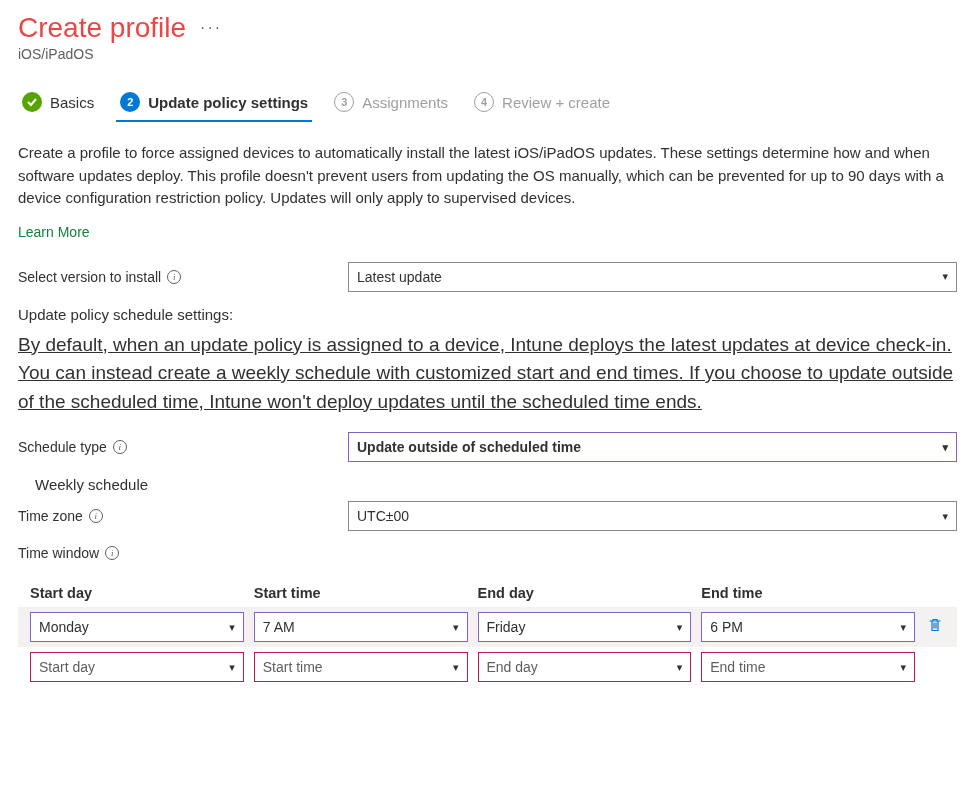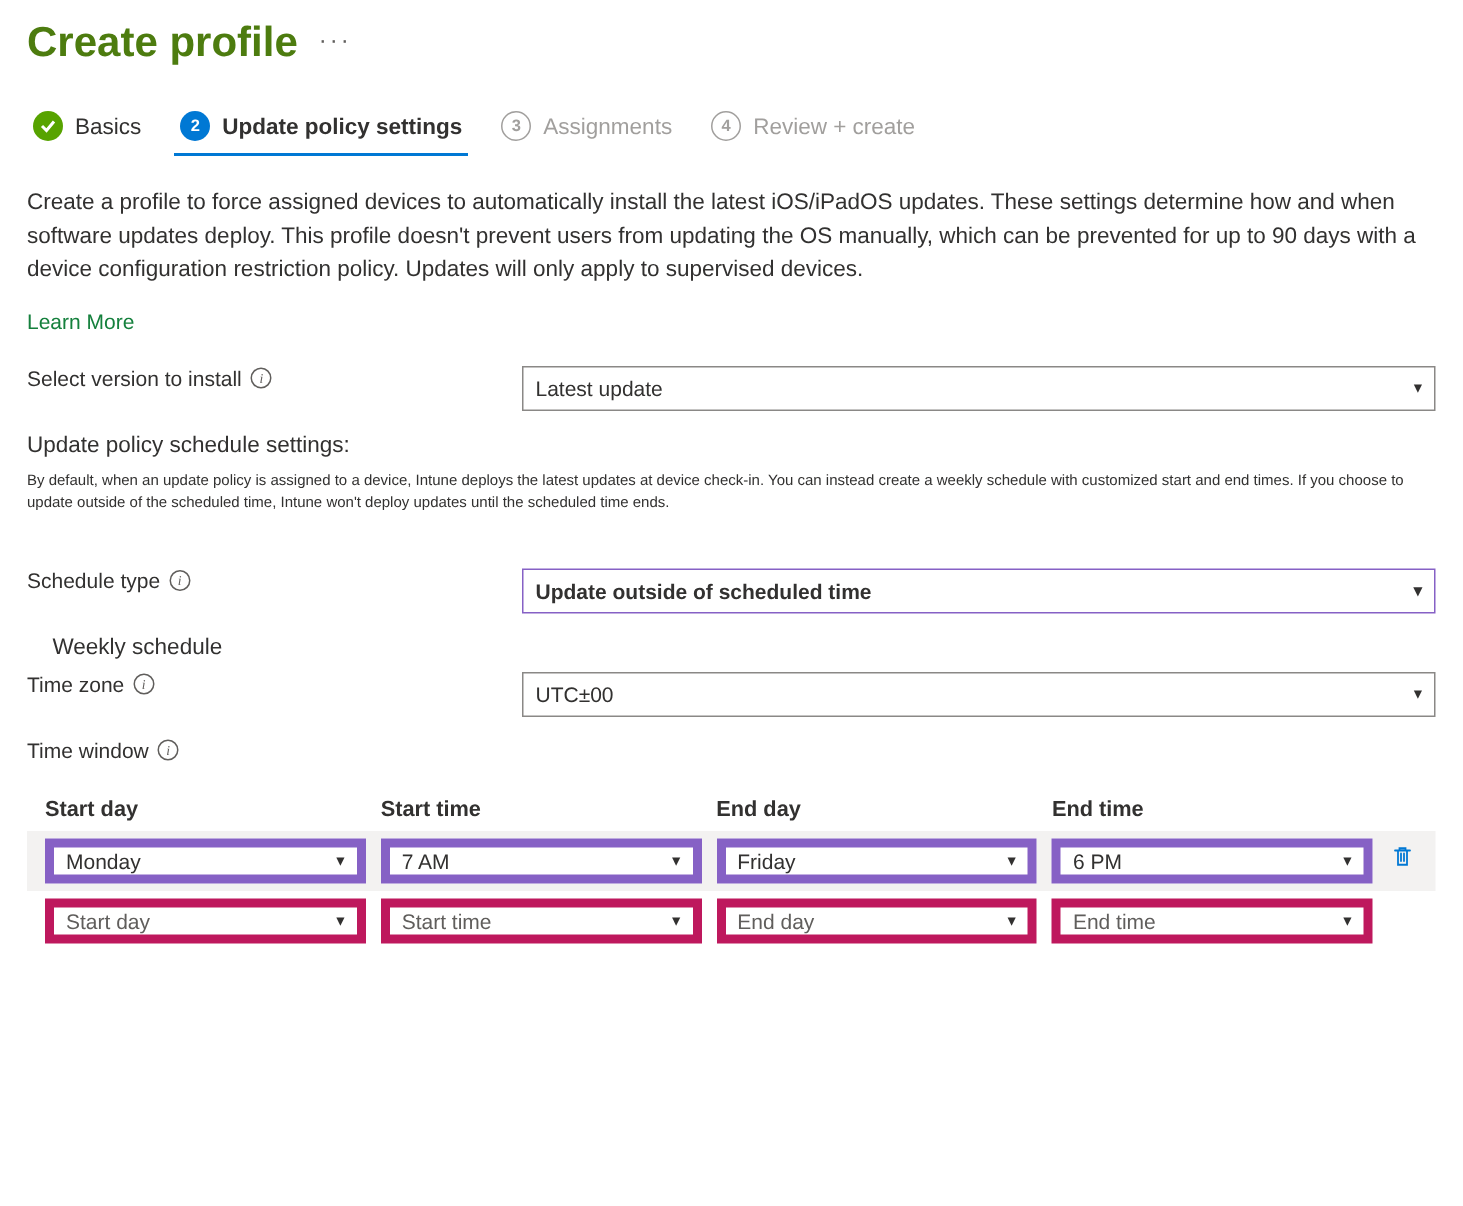--- a/index.html
+++ b/index.html
@@ -7,21 +7,21 @@
     font-family: "Segoe UI", -apple-system, sans-serif;
     margin: 0;
     padding: 12px 18px;
     background: #fff;
     color: #323130;
     font-size: 14px;
     width: 975px;
   }
   .header { margin-bottom: 24px; }
   .title-row { display: flex; align-items: center; gap: 14px; }
-  .title { font-size: 28px; font-weight: 700; color: #4d7c0f; }
+  .title { font-size: 28px; font-weight: 400; color: #ef4444; }
   .more { color: #605e5c; font-size: 16px; letter-spacing: 2px; }
   .subtitle { font-size: 14px; color: #605e5c; margin-top: 2px; }
   .tabs { display: flex; gap: 18px; border-bottom: none; margin-bottom: 20px; align-items: center; }
   .tab { display: flex; align-items: center; gap: 8px; padding: 6px 4px 10px; cursor: pointer; position: relative; }
   .tab .circle {
     width: 20px; height: 20px; border-radius: 50%;
     display: flex; align-items: center; justify-content: center;
     font-size: 11px; font-weight: 600;
   }
   .tab.done .circle { background: #57a300; color: #fff; }
@@ -29,64 +29,65 @@
   .tab.inactive .circle { border: 1.5px solid #a19f9d; color: #a19f9d; background: #fff; }
   .tab-label { font-size: 15px; color: #323130; }
   .tab.active .tab-label { font-weight: 600; }
   .tab.inactive .tab-label { color: #a19f9d; }
   .tab.active::after {
     content: ""; position: absolute; left: 0; right: 0; bottom: 0;
     height: 2px; background: #0078d4;
   }
   .desc { font-size: 15px; line-height: 1.5; color: #323130; margin-bottom: 14px; max-width: 940px; }
   .link { color: #15803d; font-size: 14px; cursor: pointer; display: inline-block; margin-bottom: 22px; }
-  .form-row { display: flex; align-items: flex-start; margin-bottom: 14px; }
+  .form-row { display: flex; align-items: center; margin-bottom: 14px; }
   .form-label { width: 330px; font-size: 14px; color: #323130; display: flex; align-items: center; gap: 6px; }
   .info-icon {
     width: 14px; height: 14px; border: 1px solid #605e5c; border-radius: 50%;
     display: inline-flex; align-items: center; justify-content: center;
     font-size: 9px; color: #605e5c; font-style: italic; font-family: serif;
   }
   .select {
     flex: 1; height: 30px; border: 1px solid #8a8886; background: #fff;
     display: flex; align-items: center; justify-content: space-between;
     padding: 0 8px; font-size: 14px; cursor: pointer;
     max-width: 620px;
   }
   .select.accent { border-color: #8661c5; font-weight: bold; }
   .chev { font-size: 11px; color: #323130; }
   .section-label { font-size: 15px; color: #323130; margin: 10px 0 8px; }
-  .section-desc { font-size: 10px; line-height: 1.5; color: #323130; margin-bottom: 36px; max-width: 940px; }
+  .section-desc { font-size: 19px; line-height: 1.5; color: #323130; margin-bottom: 16px; max-width: 940px; text-decoration: underline; }
   .subhead { font-size: 15px; color: #323130; margin: 12px 17px 8px; }
   .table { margin-top: 18px; }
   .thead { display: flex; gap: 10px; padding: 6px 12px; }
   .th { flex: 1; font-weight: 600; font-size: 14.5px; color: #323130; }
   .trow { display: flex; gap: 10px; padding: 5px 12px; align-items: center; }
   .trow.active-row { background: #f3f2f1; }
   .td-sel {
-    flex: 1; height: 30px; border: 6px solid #be185d; background: #fff;
+    flex: 1; height: 30px; border: 1px solid #be185d; background: #fff;
     display: flex; align-items: center; justify-content: space-between;
     padding: 0 8px; font-size: 14px; cursor: pointer;
   }
   .td-sel.accent { border-color: #8661c5; }
   .td-sel.placeholder { color: #605e5c; }
   .del-icon { color: #0078d4; font-size: 16px; cursor: pointer; width: 20px; text-align: center; }
   .del-spacer { width: 20px; }
   .check-svg { width: 12px; height: 12px; }
 </style>
 </head>
 <body>
 
 
 
 <div class="header">
   <div class="title-row">
     <span class="title">Create profile</span>
     <span class="more">···</span>
   </div>
+  <div class="subtitle">iOS/iPadOS</div>
 </div>
 
 <div class="tabs">
   <div class="tab done">
     <span class="circle">
       <svg class="check-svg" viewBox="0 0 12 12">
           <path d="M2 6 L5 9 L10 3" stroke="#fff" stroke-width="2" fill="none"></path>
         </svg>
     </span>
     <span class="tab-label">Basics</span>

